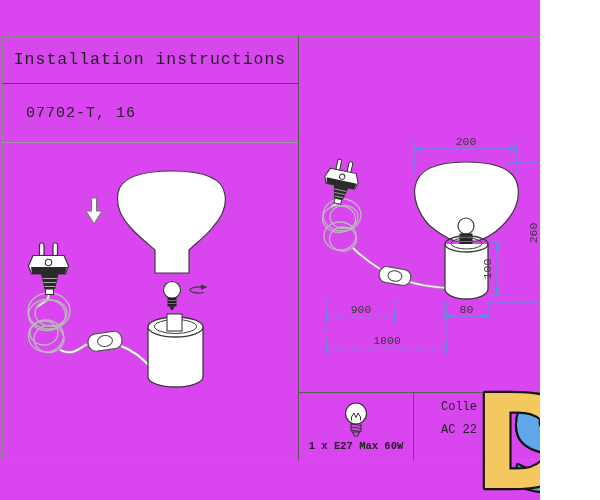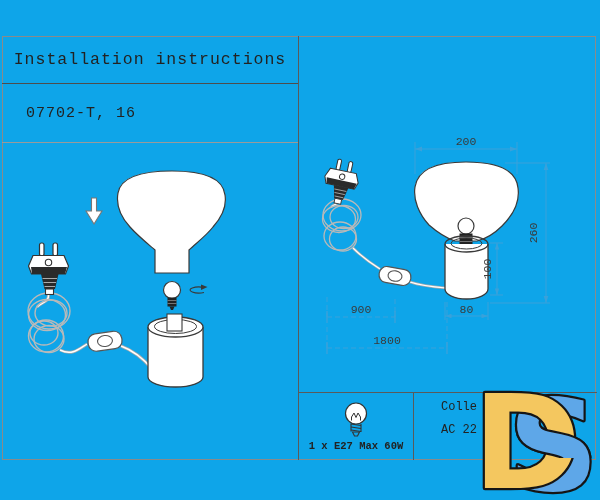--- a/index.html
+++ b/index.html
@@ -1,16 +1,16 @@
 <!DOCTYPE html>
 <html><head>
 <meta charset="utf-8">
 <style>
   html,body{margin:0;padding:0;background:#fff;}
-  #page{position:relative;width:600px;height:500px;background:#0ea5e9;overflow:hidden;
+  #page{position:relative;width:540px;height:500px;background:#d946ef;overflow:hidden;
         font-family:"Liberation Mono",monospace;color:#2e2e2e;}
   .abs{position:absolute;}
   
   #outer-border{left:2px;top:36px;width:594px;height:424px;border:1px solid #8a8a8a;box-sizing:border-box;}
   #v-divider{left:298px;top:36px;width:1px;height:424px;background:#5a5a5a;}
   #title-cell{left:2px;top:36px;width:296px;height:48px;border-bottom:1px solid #4d4d4d;box-sizing:border-box;
               display:flex;align-items:center;justify-content:center;}
   #title-cell span{font-size:16.5px;letter-spacing:1px;color:#222;}
   #model-cell{left:2px;top:85px;width:296px;height:58px;border-bottom:1px solid #9a9a9a;box-sizing:border-box;
               display:flex;align-items:center;font-family:Liberation Mono, monospace;}

